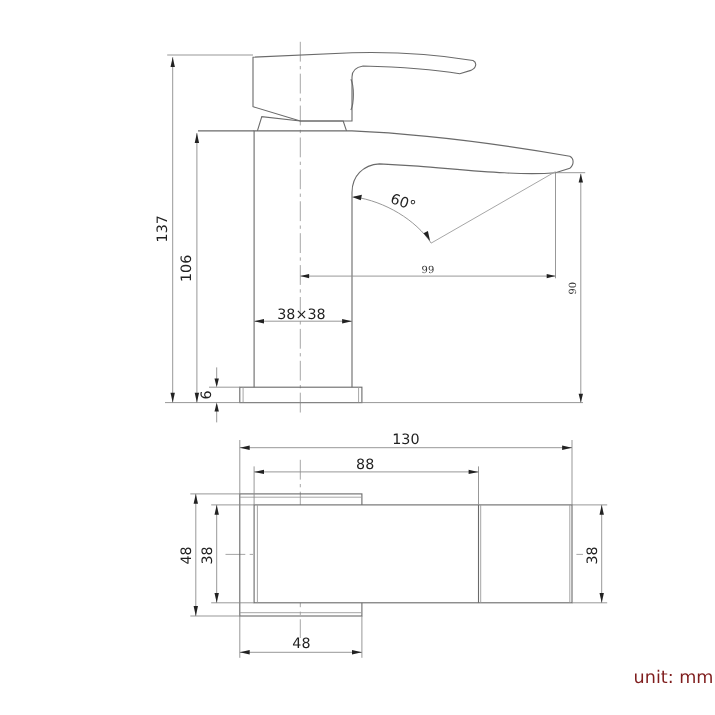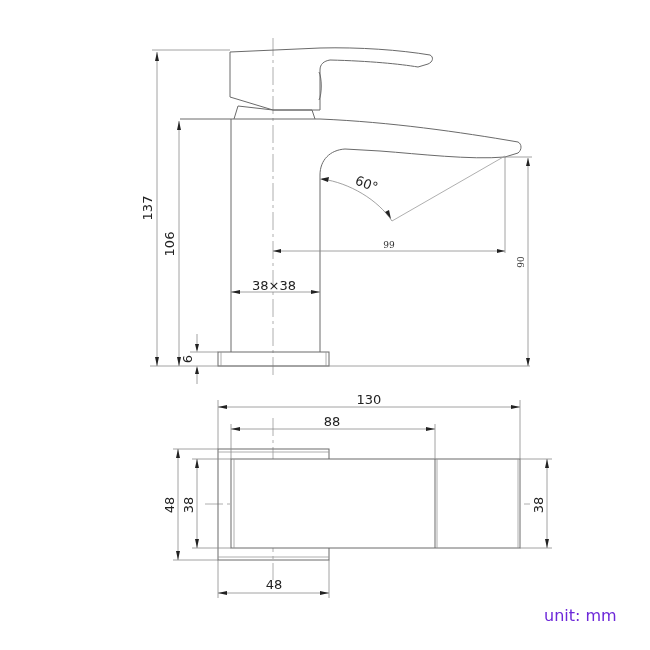--- a/index.html
+++ b/index.html
@@ -5,21 +5,21 @@
     html, body { margin: 0; padding: 0; background: #ffffff; }
     body { width: 650px; height: 650px; position: relative; overflow: hidden; font-family: "DejaVu Sans", sans-serif; }
     svg { position: absolute; left: 0; top: 0; }
     .outline { fill: none; stroke: #6a6a6a; stroke-width: 1; }
     .thin { fill: none; stroke: #9a9a9a; stroke-width: 0.8; }
     .dim { fill: none; stroke: #8a8a8a; stroke-width: 0.8; }
     .center { fill: none; stroke: #9a9a9a; stroke-width: 0.8; stroke-dasharray: 18 4 3 4; }
     .arrow { fill: #222; stroke: none; }
     .lbl { fill: #222; font-family: "DejaVu Sans", sans-serif; font-size: 13px; }
     .lbl-sm { fill: #333; font-family: "DejaVu Serif", serif; font-size: 9px; }
-    .unit { position: absolute; left: 544px; top: 606px; font-family: "DejaVu Sans", sans-serif; font-size: 16px; color: #6d28d9; }
+    .unit { position: absolute; left: 576px; top: 606px; font-family: "DejaVu Sans", sans-serif; font-size: 16px; color: #7f1d1d; }
   </style>
 </head>
 <body>
 
 <svg width="650" height="650" viewBox="0 0 650 650">
 
   <g>
 
     <line class="center" x1="273" y1="38" x2="273" y2="378"></line>
 

